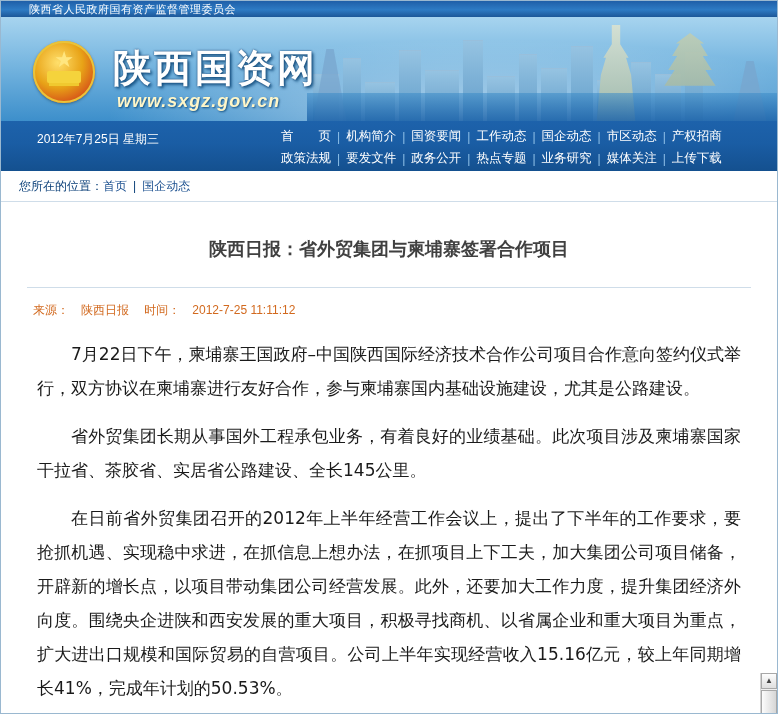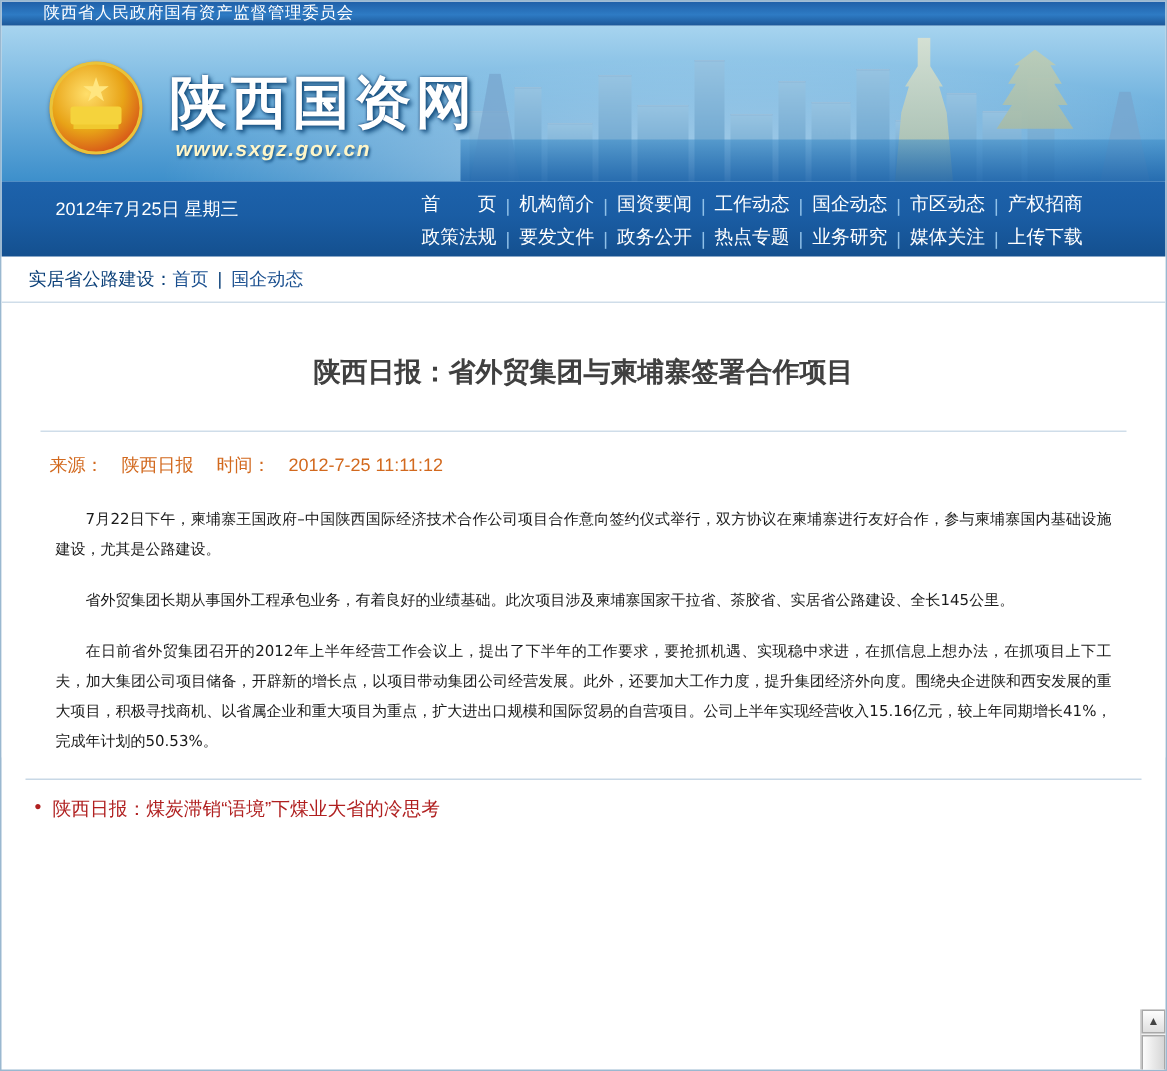--- a/index.html
+++ b/index.html
@@ -119,21 +119,21 @@
     font-size: 38px;
     font-weight: bold;
     color: #ffffff;
     letter-spacing: 3px;
     text-shadow: 2px 2px 3px rgba(0,60,110,0.75), 0 0 2px rgba(0,40,90,0.9);
   }
   .site-url {
     position: absolute;
     left: 116px; top: 74px;
     font-family: "Liberation Sans", sans-serif;
-    font-size: 14px;
+    font-size: 18px;
     font-weight: bold;
     font-style: italic;
     color: #fff6c8;
     letter-spacing: 1px;
     text-shadow: 1px 1px 2px rgba(0,60,110,0.8);
   }
 
   
   .nav {
     background: linear-gradient(to bottom, #1d62ab 0%, #1a5da4 45%, #14508f 100%);
@@ -204,21 +204,21 @@
     margin: 0 0 0 0;
   }
   .meta {
     font-size: 12px;
     color: #d2691e;
     padding: 14px 0 18px 0;
   }
   .meta span { margin: 0 6px; }
   .body-text {
     font-family: "DejaVu Sans", "Liberation Sans", sans-serif;
-    font-size: 10px;
+    font-size: 17px;
     color: #1a1a1a;
     line-height: 2.0;
     padding: 0 10px;
   }
   .body-text p {
     margin: 0 0 14px 0;
     text-indent: 2em;
     text-align: justify;
   }
 
@@ -362,21 +362,21 @@
         <span class="nav-item">业务研究</span>
         <span class="nav-sep">|</span>
         <span class="nav-item">媒体关注</span>
         <span class="nav-sep">|</span>
         <span class="nav-item">上传下载</span>
       </div>
     </div>
   </div>
 
   <div class="crumb-wrap">
-    <span>实居省公路建设：</span>
+    <span>您所在的位置：</span>
     <a class="crumb-link">首页</a>
     <span class="sep">|</span>
     <a class="crumb-link">国企动态</a>
   </div>
 
   <div class="content">
     <div class="article-title">陕西日报：省外贸集团与柬埔寨签署合作项目</div>
     <div class="title-rule"></div>
     <div class="meta">
       <span>来源：</span><span>陕西日报</span>

